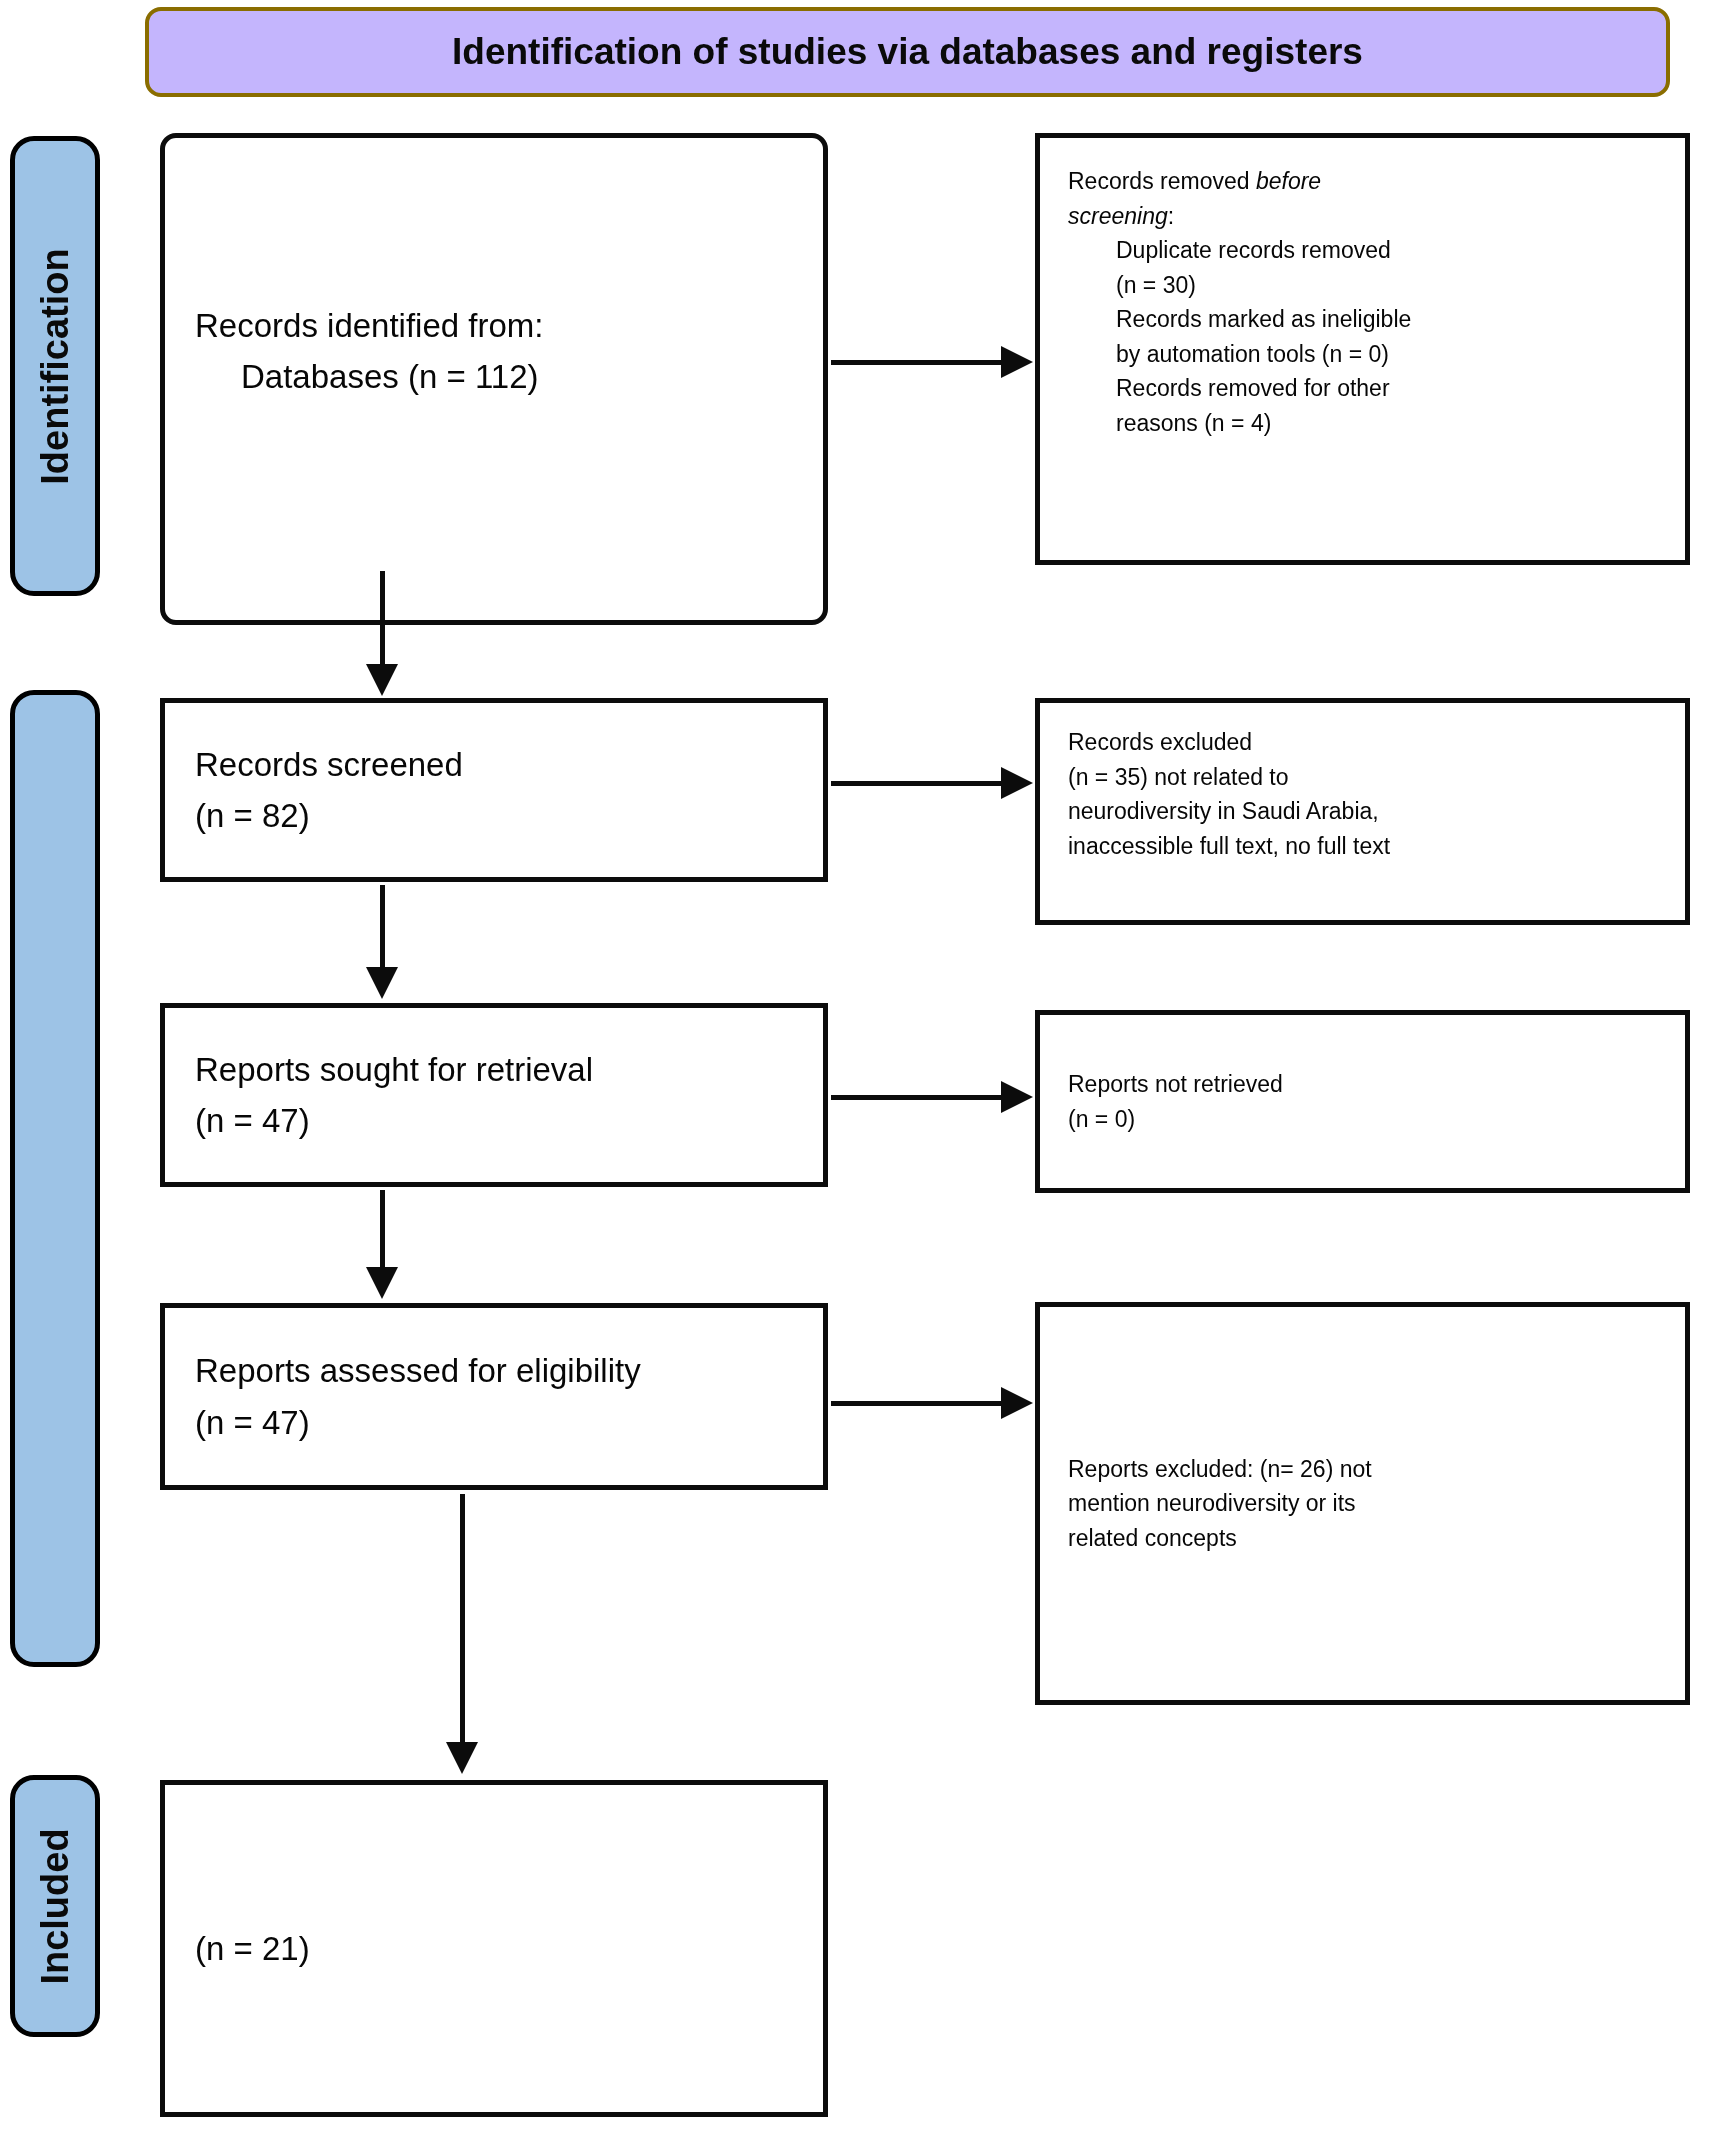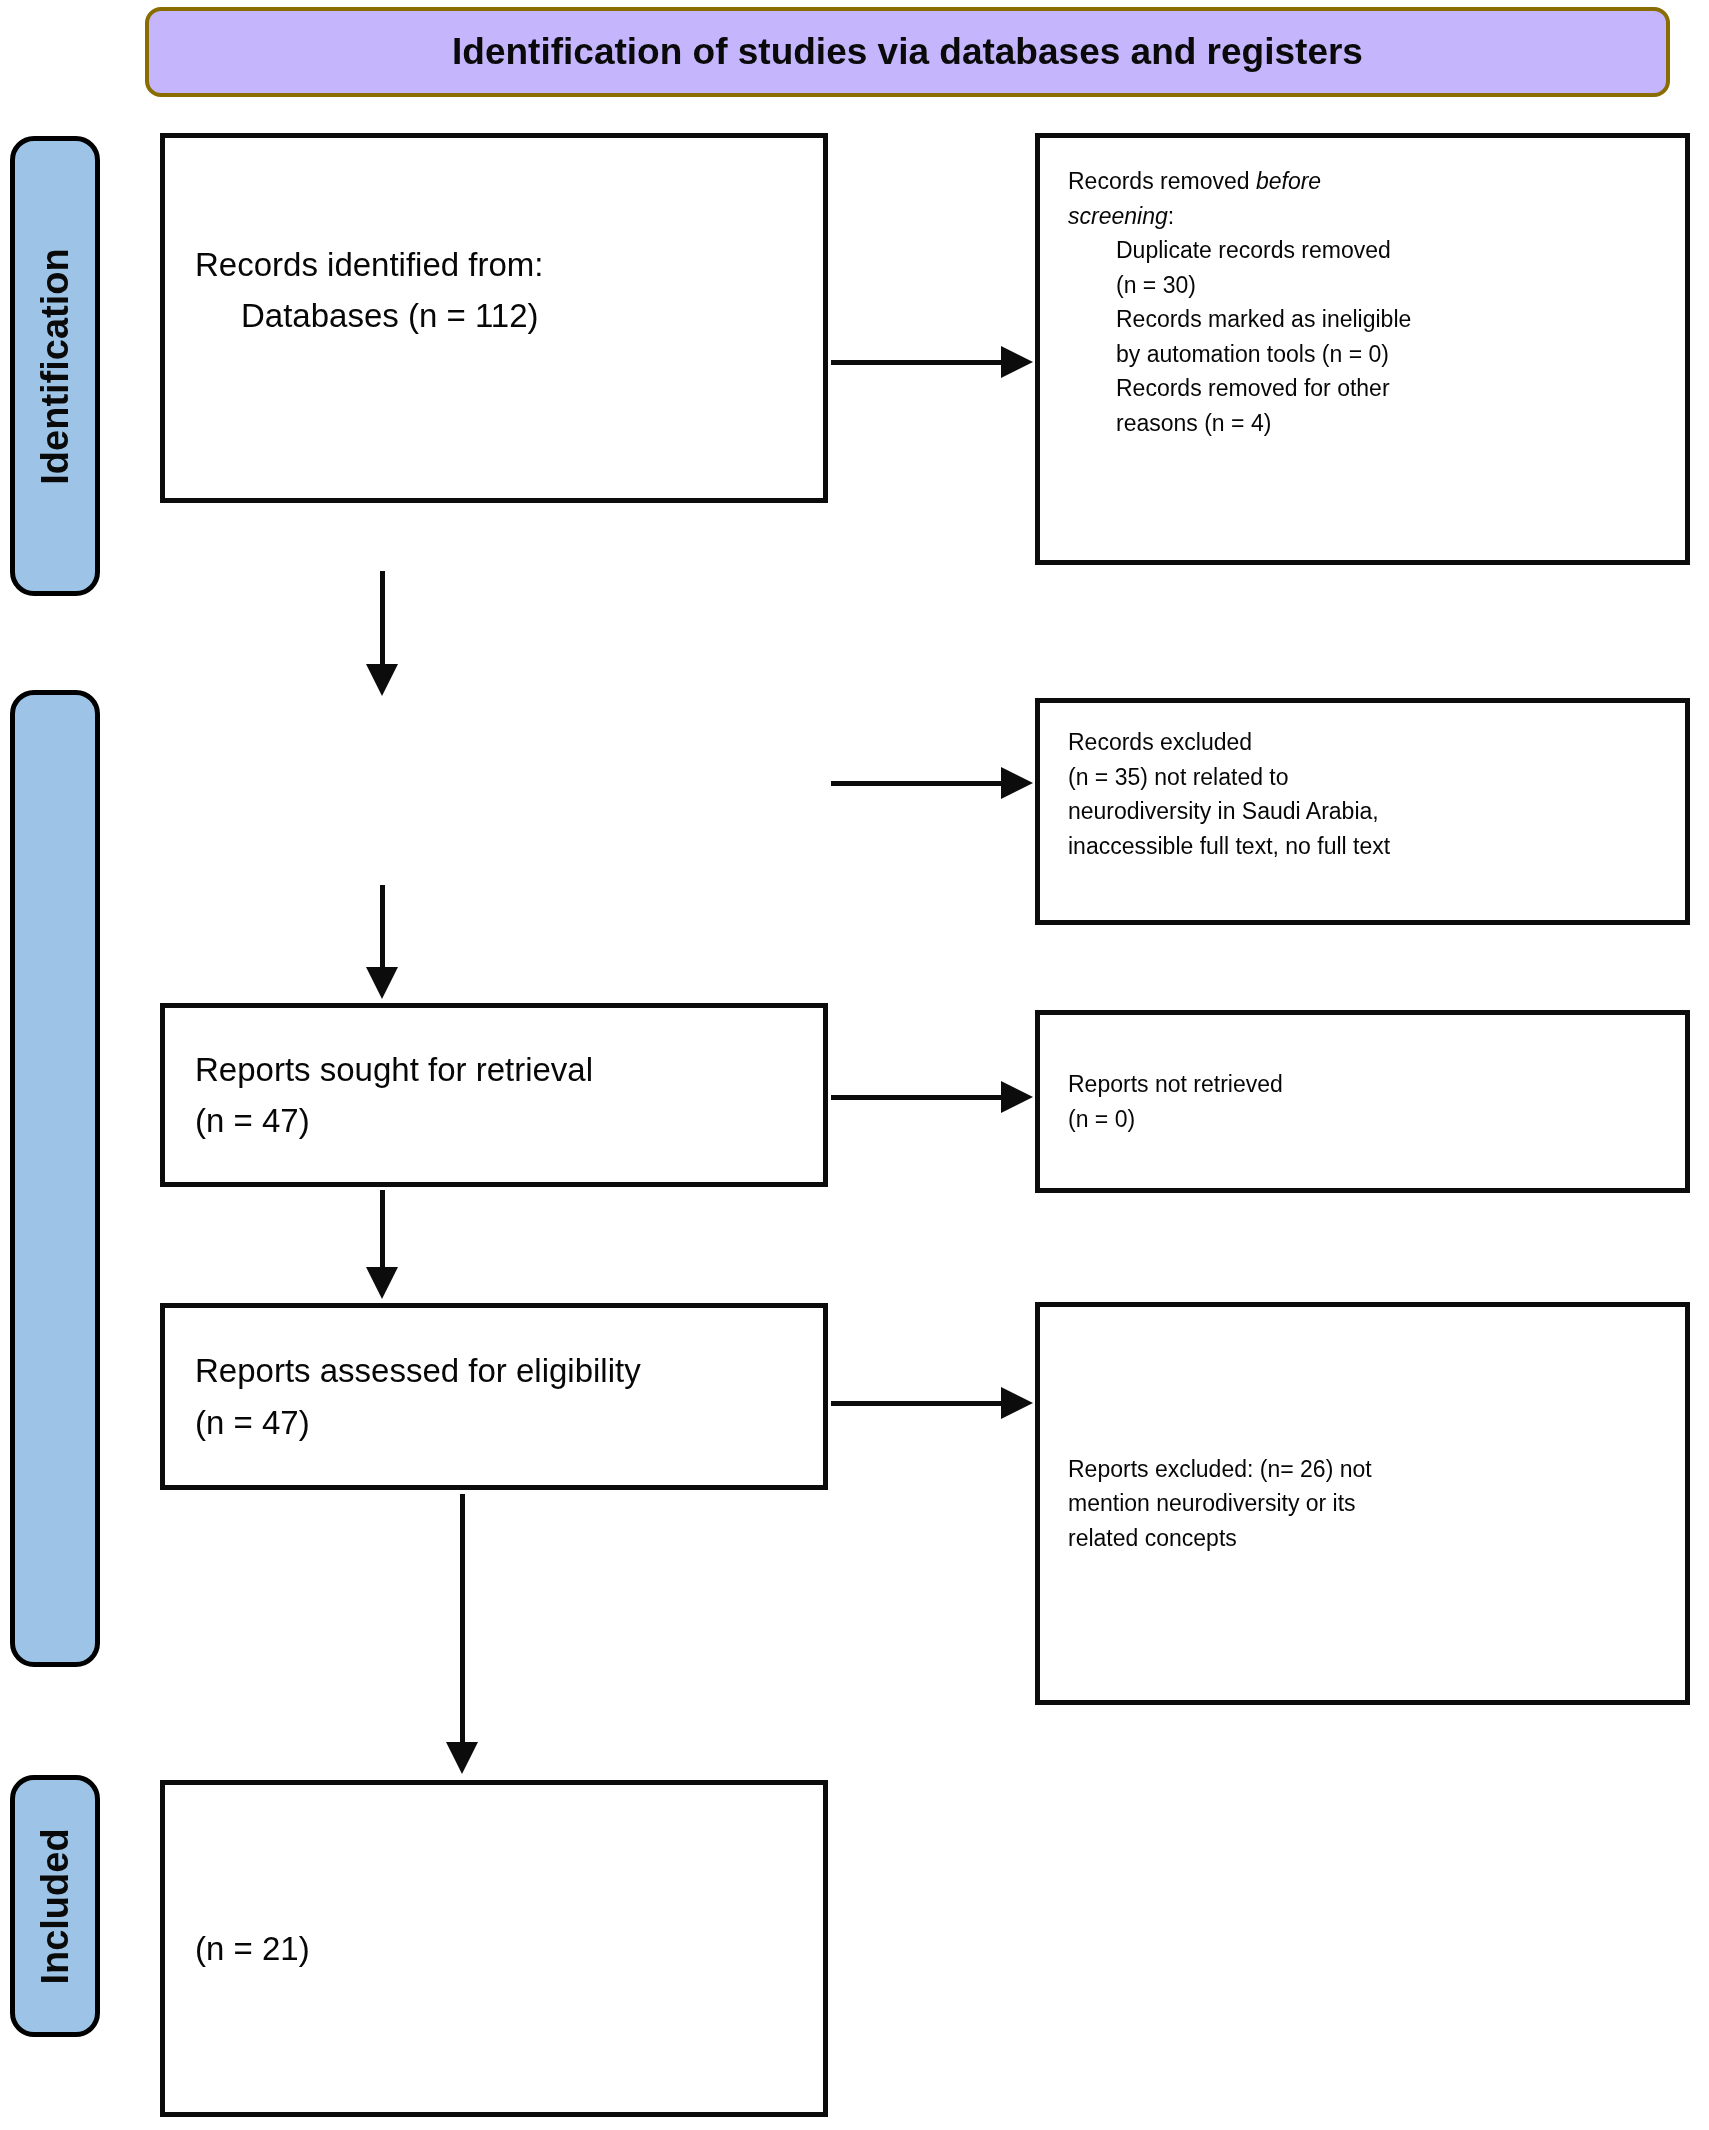--- a/index.html
+++ b/index.html
@@ -68,25 +68,29 @@
   <div class="sidebox" style="top:136px;height:460px;background:#9DC3E6;">
     <span class="rot">Identification</span>
   </div>
   <div class="sidebox" style="top:690px;height:977px;background:#9DC3E6;">
     <span class="rot"></span>
   </div>
   <div class="sidebox" style="top:1775px;height:262px;background:#9DC3E6;">
     <span class="rot">Included</span>
   </div>
 
-  <div class="node" style="top:133px;height:370px;padding-bottom:76px;">
+  <div class="node" style="top:133px;height:492px;padding-bottom:76px;border-radius:16px;">
     <div>Records identified from:</div>
     <div class="indent">Databases (n = 112)</div>
   </div>
 
+  <div class="node" style="top:698px;height:184px;">
+    <div>Records screened</div>
+    <div>(n = 82)</div>
+  </div>
 
   <div class="node" style="top:1003px;height:184px;">
     <div>Reports sought for retrieval</div>
     <div>(n = 47)</div>
   </div>
 
   <div class="node" style="top:1303px;height:187px;">
     <div>Reports assessed for eligibility</div>
     <div>(n = 47)</div>
   </div>

